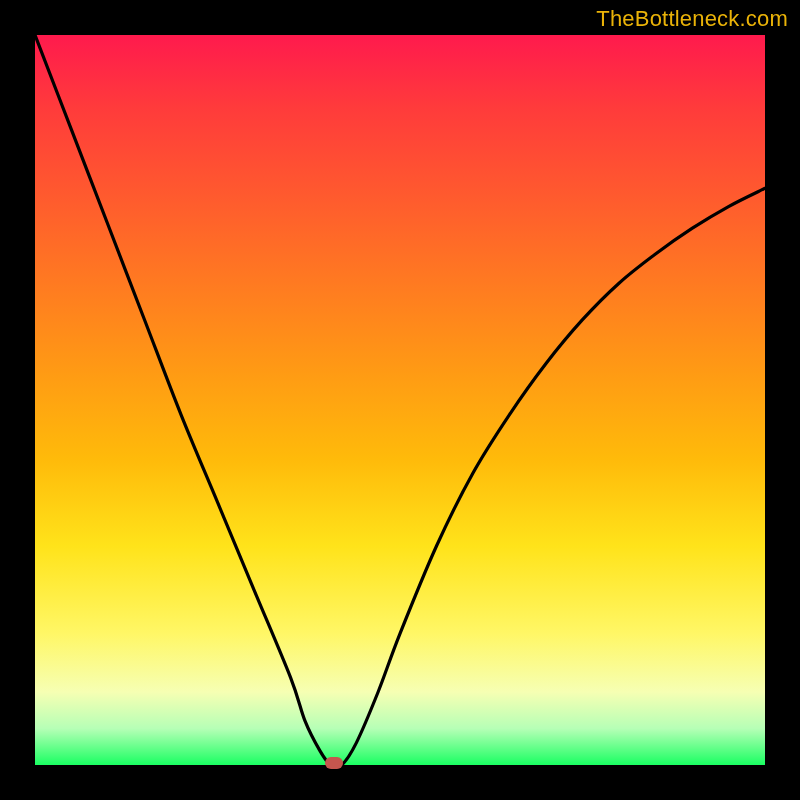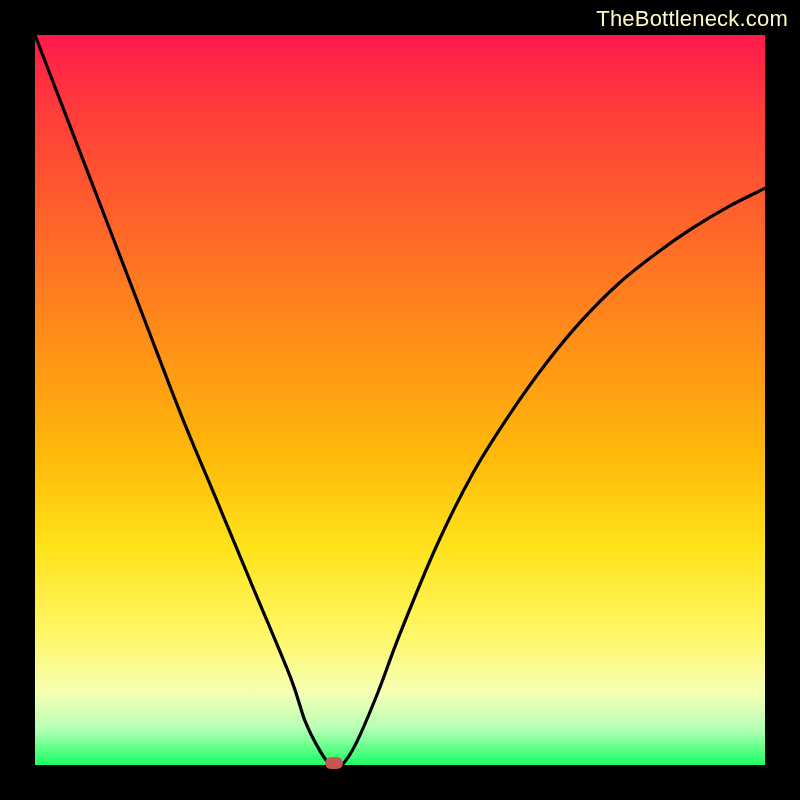--- a/index.html
+++ b/index.html
@@ -36,21 +36,21 @@
       #fff766 82%,
       #f6ffb3 90%,
       #b6ffb6 95%,
       #1aff62 100%
     );
   }
   .watermark {
     position: absolute;
     top: 6px;
     right: 12px;
-    color: #fef9c3;
+    color: #eab308;
     font-size: 22px;
     letter-spacing: 0.2px;
     user-select: none;
   }
   svg.curve {
     position: absolute;
     top: 0;
     left: 0;
     width: 730px;
     height: 730px;

